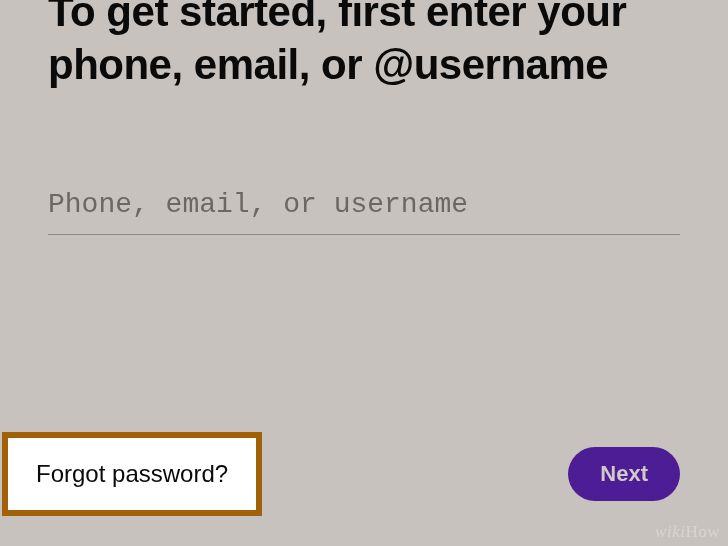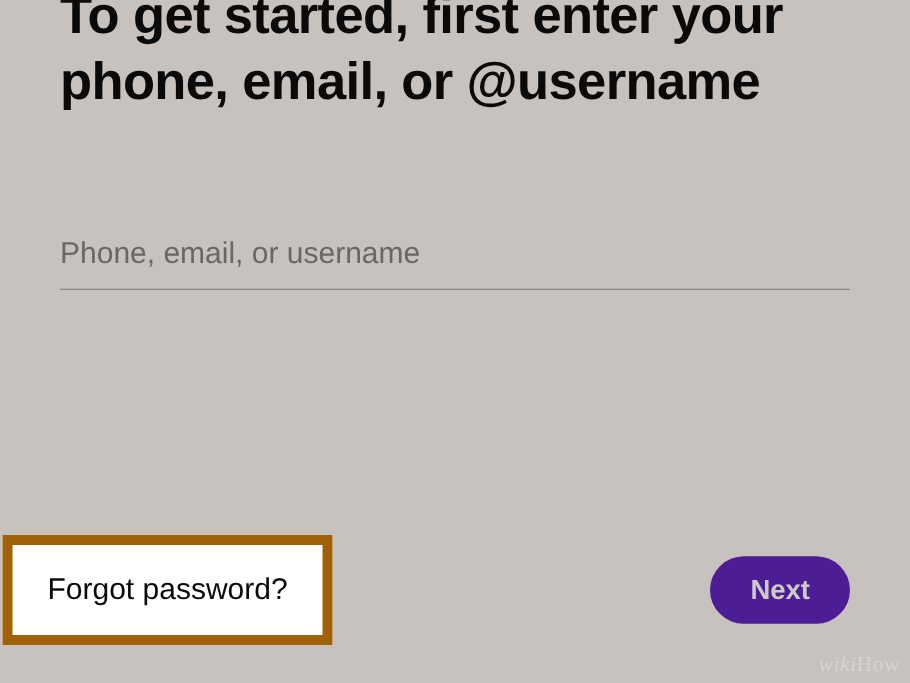--- a/index.html
+++ b/index.html
@@ -25,41 +25,41 @@
       margin-top: -14px;
     }
     .input-wrapper {
       margin: 90px 48px 0 48px;
     }
     .input-field {
       width: 100%;
       border: none;
       border-bottom: 1px solid #8c8783;
       background: transparent;
-      font-size: 24px;
+      font-size: 28px;
       color: #b91c1c;
       padding: 8px 0 14px 0;
       outline: none;
-      font-family: Liberation Sans, sans-serif;
+      font-family: Liberation Mono, monospace;
     }
     .input-field::placeholder {
       color: #6b6764;
     }
     .bottom-bar {
       position: absolute;
       bottom: 30px;
       left: 0;
       right: 0;
       display: flex;
       justify-content: space-between;
       align-items: center;
       padding: 0 48px 0 0;
     }
     .highlight-box {
-      border: 8px solid #a16207;
+      border: 6px solid #a16207;
       background: #ffffff;
       padding: 22px 28px;
       margin-left: 2px;
     }
     .forgot-link {
       font-size: 24px;
       color: #0a0a0a;
       font-weight: 400;
       cursor: pointer;
       white-space: nowrap;

